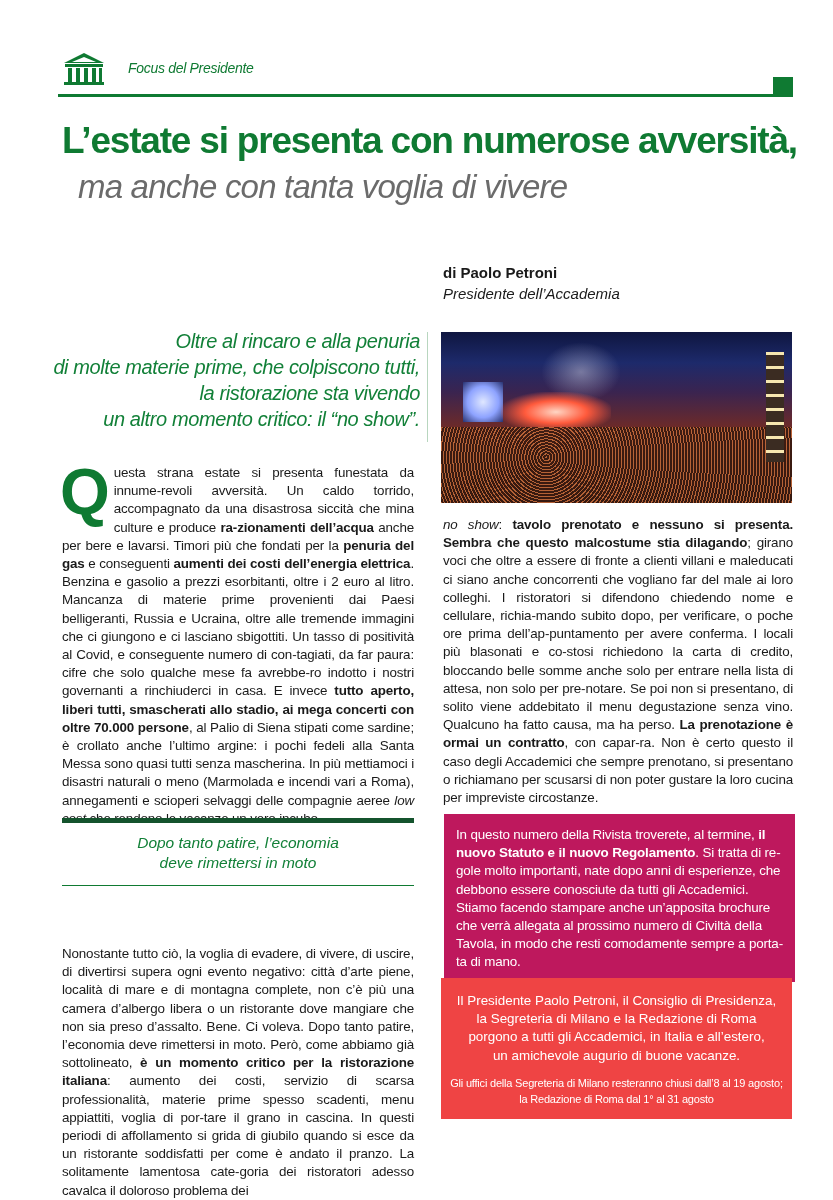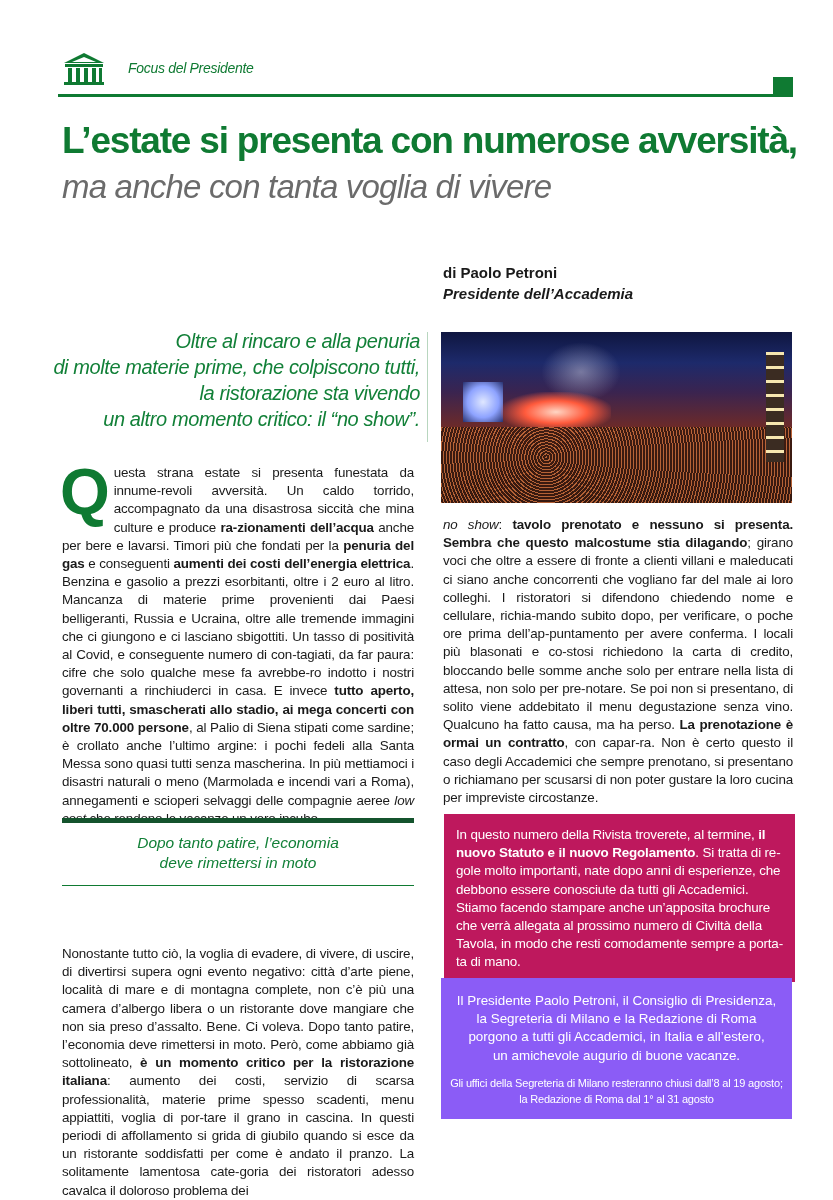--- a/index.html
+++ b/index.html
@@ -15,26 +15,26 @@
     letter-spacing: -0.3px;
   }
   #header-rule { left: 58px; top: 94px; width: 716px; height: 3px; background: #0f7a32; }
   #header-block { left: 773px; top: 77px; width: 20px; height: 20px; background: #0f7a32; }
   
   #headline {
     left: 62px; top: 120px; font-size: 37px; font-weight: bold; color: #0f7a32;
     letter-spacing: -1.2px; white-space: nowrap;
   }
   #subheadline {
-    left: 62px; top: 168px; font-size: 33px; font-style: italic; color: #6b6b6b;
+    left: 78px; top: 168px; font-size: 33px; font-style: italic; color: #6b6b6b;
     letter-spacing: -0.8px; white-space: nowrap;
   }
   #byline { left: 443px; top: 262px; font-size: 15px; line-height: 21px; }
   #byline .name { font-weight: bold; }
-  #byline .role { font-style: italic; font-weight: bold; }
+  #byline .role { font-style: italic; }
   
   #pullquote {
     left: 40px; top: 328px; width: 380px; text-align: right; font-style: italic;
     font-size: 20px; line-height: 26px; color: #128038; letter-spacing: -0.4px;
   }
   #col-divider { left: 427px; top: 332px; width: 1px; height: 110px; background: #b8d6bf; }
   
   .col {
     font-size: 13.4px; line-height: 18.2px; text-align: justify; letter-spacing: -0.15px;
     hyphens: manual;
@@ -65,21 +65,21 @@
     background: repeating-radial-gradient(circle at 30% 40%, #c46a3a 0 1px, #3a1a10 1px 3px); opacity: 0.9; }
   #photo .tower { position: absolute; right: 8px; top: 20px; width: 18px; height: 110px; background: repeating-linear-gradient(180deg, #f6e7b0 0 3px, #3b2c22 3px 14px); }
   
   #green-box {
     left: 444px; top: 814px; width: 351px; background: #be185d; color: #ffffff;
     padding: 12px 12px 10px; box-sizing: border-box; font-size: 13.4px; line-height: 18.2px;
     text-align: left;
   }
   
   #red-box {
-    left: 441px; top: 978px; width: 351px; background: #8b5cf6; color: #ffffff;
+    left: 441px; top: 978px; width: 351px; background: #ef4444; color: #ffffff;
     padding: 14px 8px 12px; box-sizing: border-box; text-align: center;
   }
   #red-box .main { font-size: 13.4px; line-height: 18.2px; }
   #red-box .note { font-size: 11px; line-height: 16px; margin-top: 10px; letter-spacing: -0.2px; }
 </style>
 </head>
 <body>
 
 <div class="abs" id="header-icon">
   <svg width="44" height="36" viewBox="0 0 44 36">

